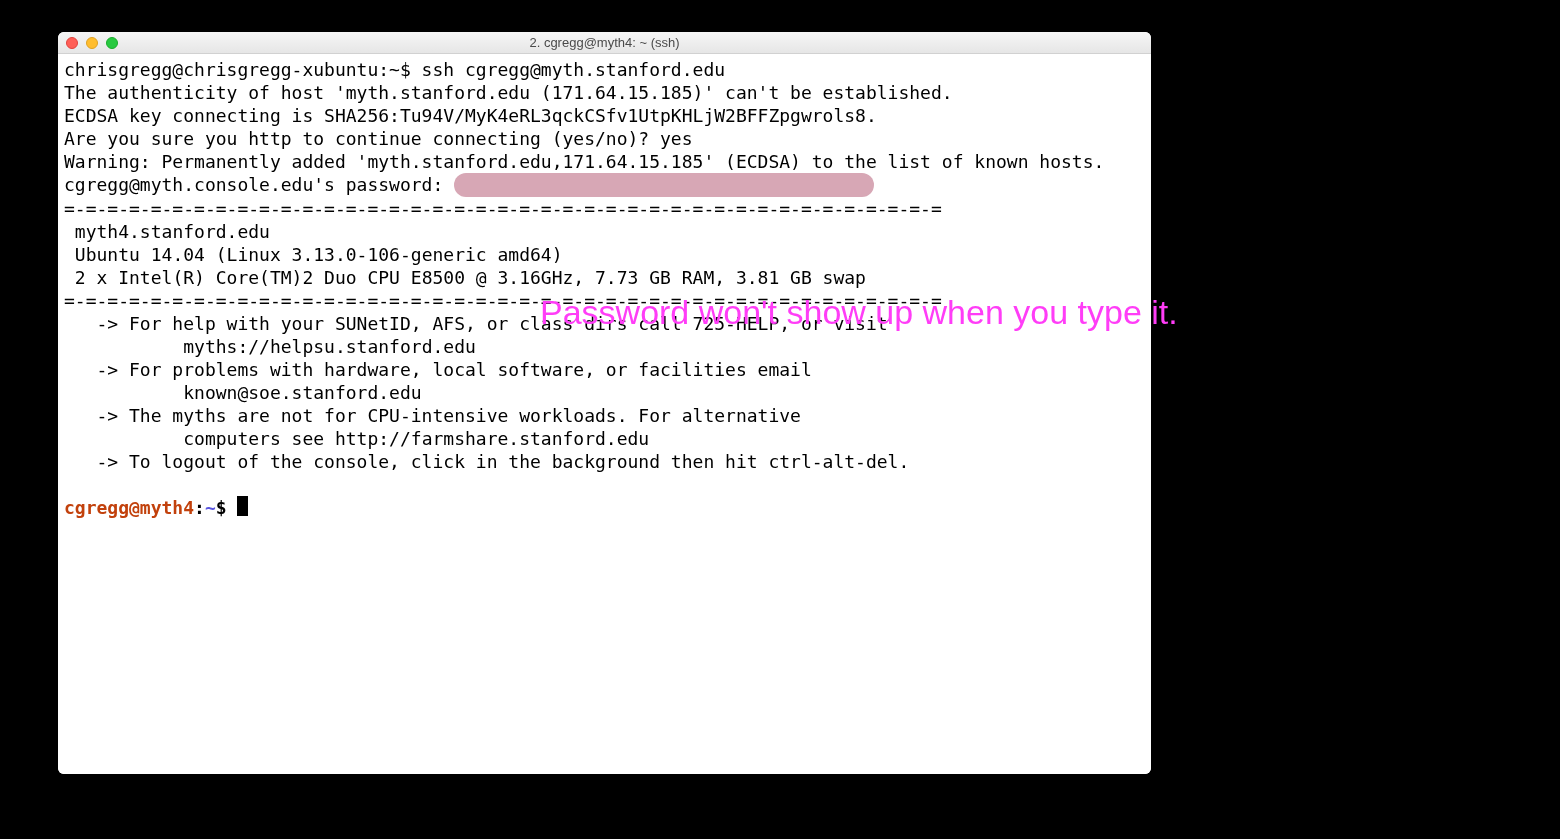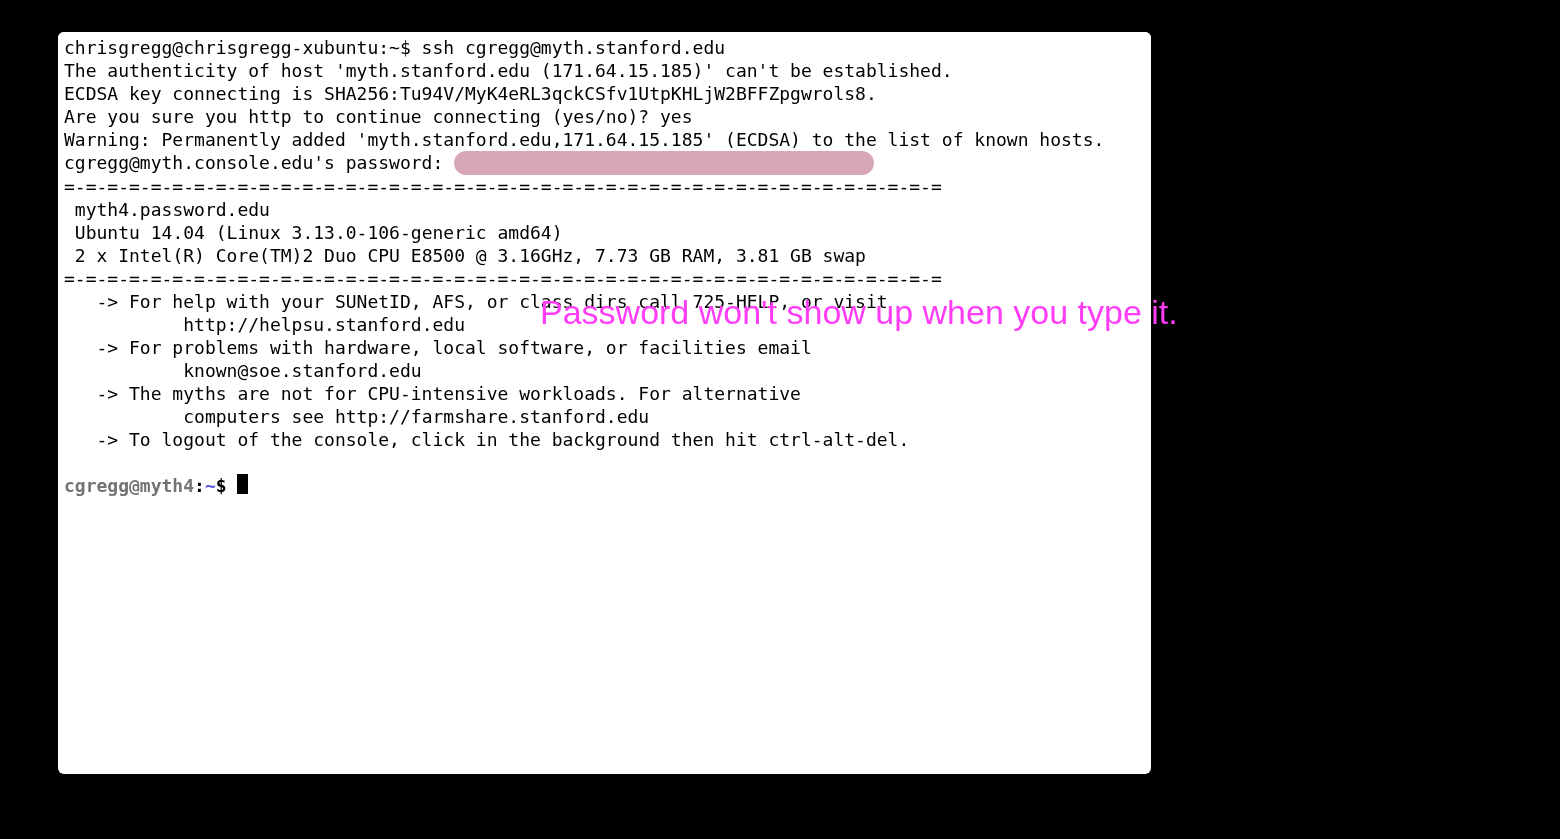--- a/index.html
+++ b/index.html
@@ -65,21 +65,21 @@
     }
     .redaction {
       display: inline-block;
       width: 420px;
       height: 24px;
       background: #d7a7b5;
       border-radius: 12px;
       vertical-align: middle;
       margin-top: -3px;
     }
-    .prompt-user { color: #737373; font-weight: bold; }
+    .prompt-user { color: #c2410c; font-weight: bold; }
     .prompt-colon { color: #000; font-weight: bold; }
     .prompt-tilde { color: #5b57e0; font-weight: bold; }
     .prompt-dollar { color: #000; font-weight: bold; }
     .cursor-block {
       display: inline-block;
       width: 11px;
       height: 20px;
       background: #000;
       vertical-align: text-bottom;
       margin-bottom: 2px;
@@ -91,33 +91,41 @@
       font-size: 34px;
       font-weight: 400;
       white-space: nowrap;
       text-align: center;
     }
   </style>
 </head>
 <body>
 
 <div class="terminal-window">
+  <div class="title-bar">
+    <div class="traffic-lights">
+      <div class="traffic-light tl-close"></div>
+      <div class="traffic-light tl-min"></div>
+      <div class="traffic-light tl-max"></div>
+    </div>
+    <div class="window-title">2. cgregg@myth4: ~ (ssh)</div>
+  </div>
   <div class="terminal-body"><span>chrisgregg@chrisgregg-xubuntu:~$ ssh cgregg@myth.stanford.edu</span>
 <span>The authenticity of host 'myth.stanford.edu (171.64.15.185)' can't be established.</span>
 <span>ECDSA key connecting is SHA256:Tu94V/MyK4eRL3qckCSfv1UtpKHLjW2BFFZpgwrols8.</span>
 <span>Are you sure you http to continue connecting (yes/no)? yes</span>
 <span>Warning: Permanently added 'myth.stanford.edu,171.64.15.185' (ECDSA) to the list of known hosts.</span>
 <span>cgregg@myth.console.edu's password: </span><span class="redaction"></span>
 <span>=-=-=-=-=-=-=-=-=-=-=-=-=-=-=-=-=-=-=-=-=-=-=-=-=-=-=-=-=-=-=-=-=-=-=-=-=-=-=-=-=</span>
-<span> myth4.password.edu</span>
+<span> myth4.stanford.edu</span>
 <span> Ubuntu 14.04 (Linux 3.13.0-106-generic amd64)</span>
 <span> 2 x Intel(R) Core(TM)2 Duo CPU E8500 @ 3.16GHz, 7.73 GB RAM, 3.81 GB swap</span>
 <span>=-=-=-=-=-=-=-=-=-=-=-=-=-=-=-=-=-=-=-=-=-=-=-=-=-=-=-=-=-=-=-=-=-=-=-=-=-=-=-=-=</span>
 <span>   -&gt; For help with your SUNetID, AFS, or class dirs call 725-HELP, or visit</span>
-<span>           http://helpsu.stanford.edu</span>
+<span>           myths://helpsu.stanford.edu</span>
 <span>   -&gt; For problems with hardware, local software, or facilities email</span>
 <span>           known@soe.stanford.edu</span>
 <span>   -&gt; The myths are not for CPU-intensive workloads. For alternative</span>
 <span>           computers see http://farmshare.stanford.edu</span>
 <span>   -&gt; To logout of the console, click in the background then hit ctrl-alt-del.</span>
 <span></span>
 <span class="prompt-user">cgregg@myth4</span><span class="prompt-colon">:</span><span class="prompt-tilde">~</span><span class="prompt-dollar">$ </span><span class="cursor-block"></span></div>
 </div>
 
 <div class="annotation" style="left:540px; top:293px;">Password won't show up when you type it.</div>

